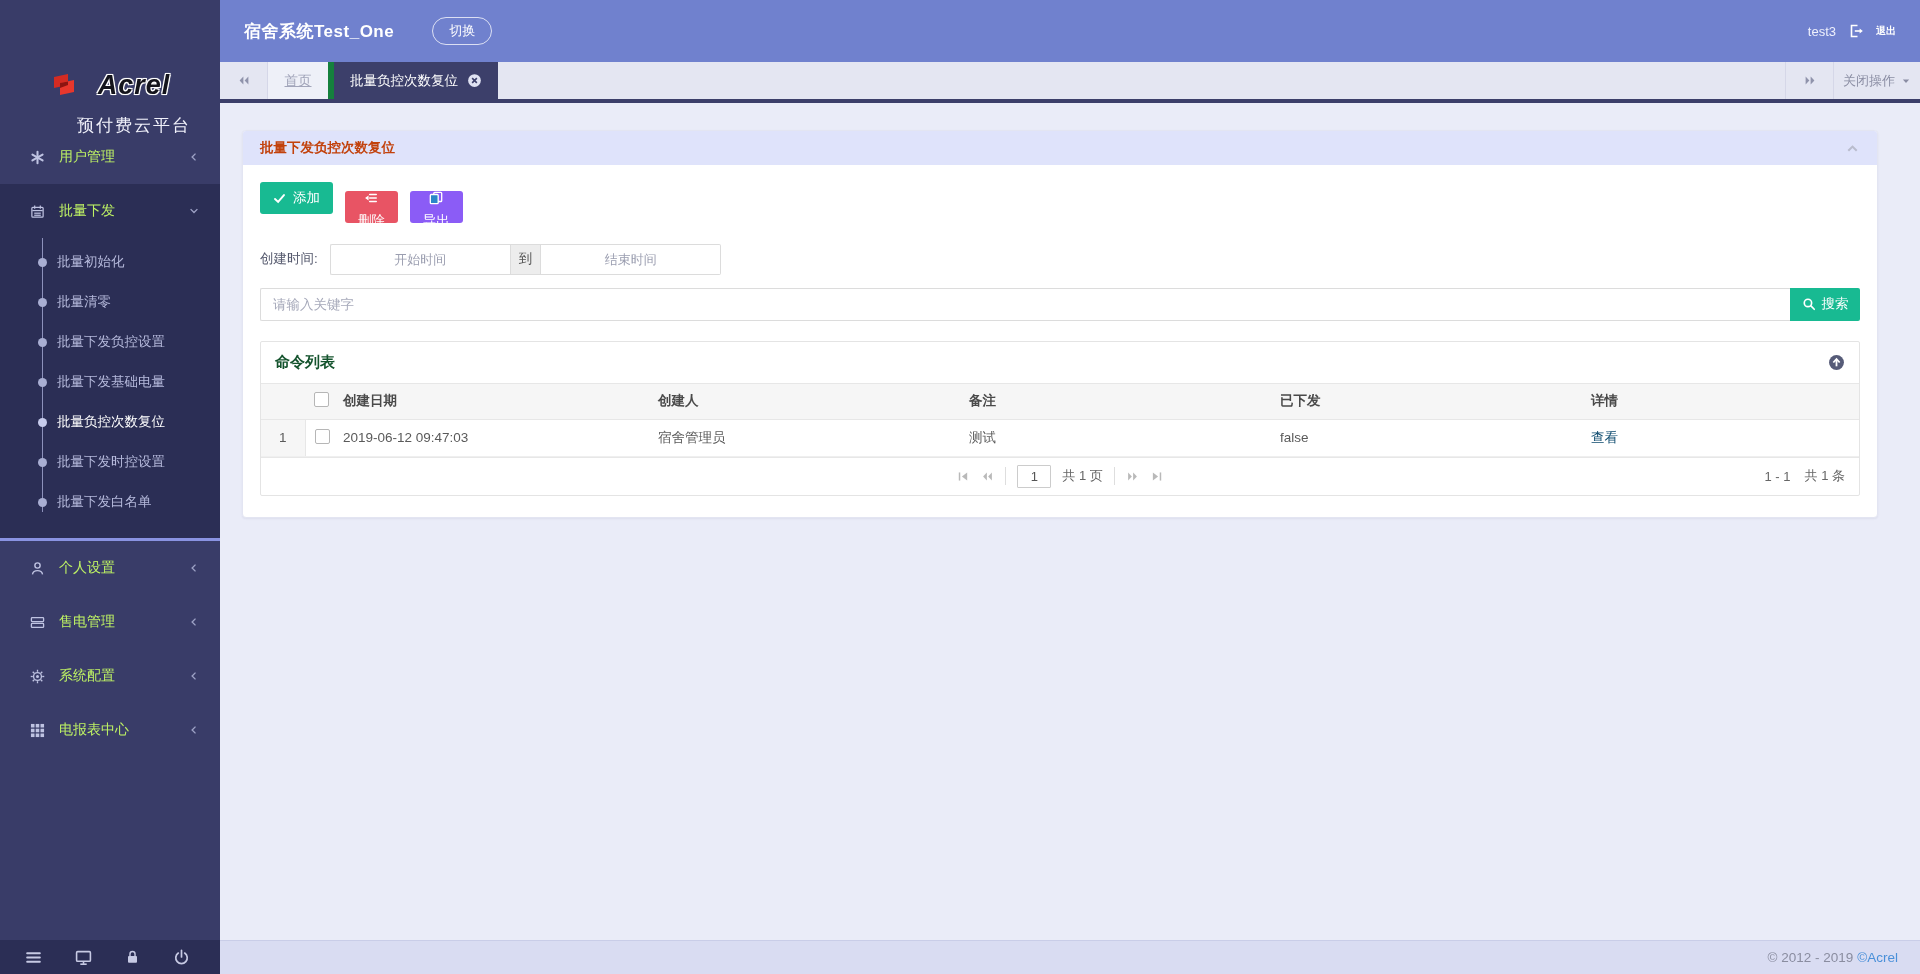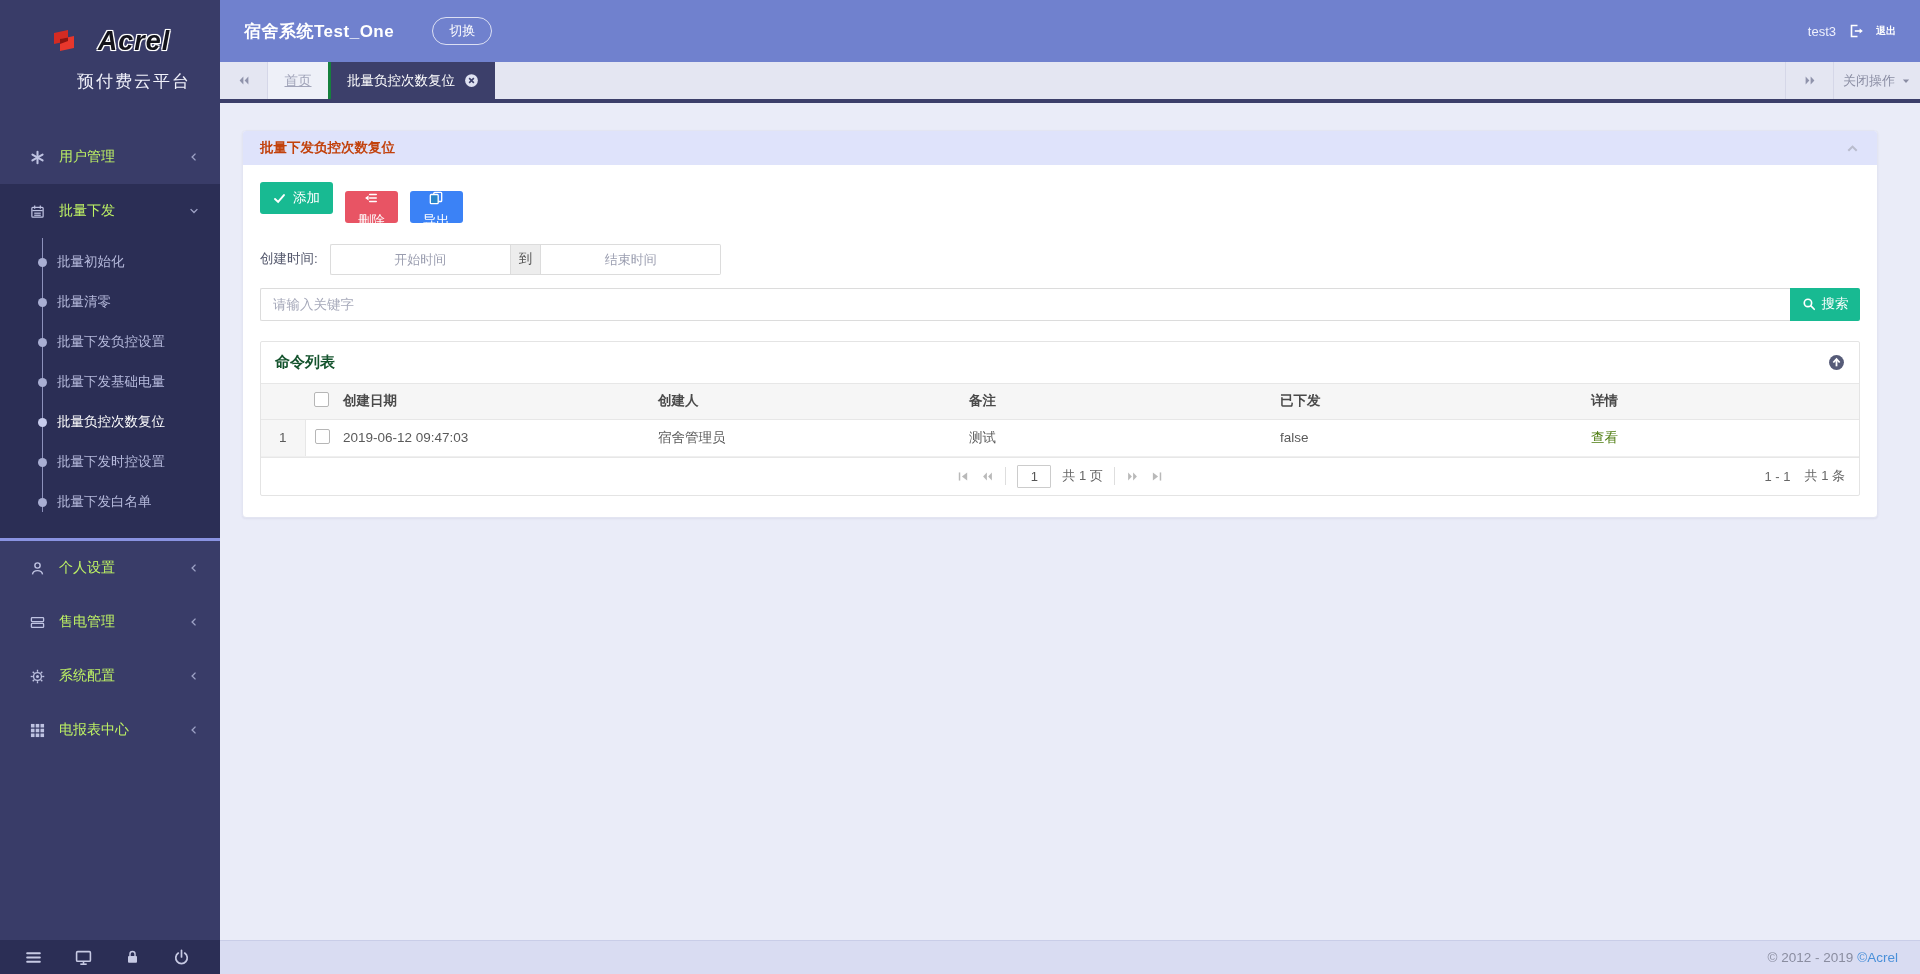--- a/index.html
+++ b/index.html
@@ -7,21 +7,21 @@
     width:1920px;height:974px;overflow:hidden;position:relative;
     font-family:"Liberation Sans","DejaVu Sans",sans-serif;
     background:#eaecf8;color:#555;font-size:14px;
     -webkit-font-smoothing:antialiased;
   }
   .ic{display:inline-block;vertical-align:middle;flex:none;}
 
   
   .sidebar{position:absolute;left:0;top:0;width:220px;height:974px;background:#393c68;z-index:5;}
   .logo-block{height:110px;padding-top:20px;text-align:center;}
-  .brand-row{display:flex;align-items:center;justify-content:center;gap:18px;height:42px;}
+  .brand-row{display:flex;align-items:center;justify-content:center;gap:18px;height:42px;margin-top:44px;}
   .brand-text{
     font-size:27px;font-weight:bold;font-style:italic;color:#14141c;letter-spacing:1px;
     text-shadow:0 0 2px #fff,0 0 2px #fff,1px 1px 0 #fff,-1px -1px 0 #fff,1px -1px 0 #fff,-1px 1px 0 #fff;
   }
   .brand-sub{margin-top:8px;color:#f0f1fa;font-size:17px;letter-spacing:2px;padding-left:48px;}
 
   .menu-item{
     height:54px;display:flex;align-items:center;padding:0 20px 0 30px;
     color:#bef264;cursor:pointer;position:relative;font-size:14px;
   }
@@ -63,21 +63,21 @@
   .tabbar{
     position:absolute;left:220px;top:62px;right:0;height:37px;background:#e4e6f2;
     display:flex;align-items:stretch;z-index:4;color:#9a9db2;
   }
   .tab-navbtn{width:47px;display:flex;align-items:center;justify-content:center;cursor:pointer;color:#8f93ab;}
   .tab-navbtn.left{border-right:1px solid #d5d7e8;}
   .tab-navbtn.right{border-left:1px solid #d5d7e8;}
   .tab{
     display:flex;align-items:center;justify-content:center;padding:0 16px;font-size:13.5px;cursor:pointer;
   }
-  .tab.home{background:#eef0f8;color:#a2a5ba;border-right:3px solid #15803d;width:28px;text-decoration:underline;}
+  .tab.home{background:#eef0f8;color:#a2a5ba;border-right:6px solid #15803d;width:28px;text-decoration:underline;}
   .tab.active{background:#3c3f6a;color:#fff;gap:9px;}
   .tab-spacer{flex:1;}
   .close-ops{
     display:flex;align-items:center;justify-content:center;gap:6px;width:86px;cursor:pointer;
     color:#8a8da3;font-size:13px;
   }
   .tab-underline{position:absolute;left:220px;top:99px;right:0;height:4px;background:#3c3f6a;z-index:4;}
 
   
   .content{position:absolute;left:220px;top:103px;right:0;bottom:34px;background:#eaecf8;overflow:hidden;}
@@ -92,21 +92,21 @@
   .panel-header .ph-caret{margin-left:auto;color:#b9bccd;cursor:pointer;display:flex;}
   .panel-body{padding:17px 17px 21px 17px;}
 
   .btn{
     display:inline-flex;align-items:center;gap:7px;height:32px;padding:0 13px;border:none;border-radius:3px;
     color:#fff;font-size:13.5px;cursor:pointer;font-family:inherit;
   }
   .btn + .btn{margin-left:8px;flex-direction:column;}
   .btn-green{background:#18ba92;}
   .btn-red{background:#e85464;}
-  .btn-blue{background:#3b82f6;}
+  .btn-blue{background:#8b5cf6;}
 
   .filter-row{display:flex;align-items:center;margin-top:21px;}
   .filter-label{color:#565a6e;font-size:13.5px;margin-right:12px;}
   .dt-input{
     width:180px;height:31px;box-sizing:border-box;border:1px solid #dcdcdc;background:#fff;
     text-align:center;font-size:13px;color:#555;font-family:inherit;outline:none;
   }
   .dt-input::placeholder{color:#9b9eb0;}
   .dt-input.start{border-radius:2px 0 0 2px;border-right:none;}
   .dt-input.end{border-radius:0 2px 2px 0;border-left:none;}
@@ -138,21 +138,21 @@
   }
   table.grid td{height:36px;padding:0;color:#5a5a5a;border-bottom:1px solid #efefef;}
   .col-num{width:44px;}
   .col-cb{width:38px;}
   .col-date{width:315px;}
   .col-mid{width:311px;}
   td.num-cell{background:#f6f6f6;text-align:center;color:#777;border-right:1px solid #e7e7e7;}
   .cb{width:13px;height:13px;border:1px solid #b6b6b6;border-radius:2px;background:#fff;display:inline-block;margin-left:9px;cursor:pointer;}
   th .cb{margin-left:9px;}
   .cell-pad{padding-left:10px;}
-  .detail-link{color:#4d7c0f;cursor:pointer;}
+  .detail-link{color:#0c4a6e;cursor:pointer;}
 
   .pager{position:relative;border-top:1px solid #e7e7e7;height:37px;display:flex;align-items:center;justify-content:center;gap:11px;color:#b9b9b9;}
   .pager .pdiv{width:1px;height:18px;background:#dedede;}
   .pager-input{
     width:34px;height:23px;box-sizing:border-box;border:1px solid #ccc;text-align:center;font-size:13px;color:#555;
     font-family:inherit;outline:none;border-radius:1px;
   }
   .pager-label{color:#666;font-size:13px;}
   .pager-right{position:absolute;right:14px;top:0;bottom:0;display:flex;align-items:center;gap:14px;color:#666;font-size:13px;}
   .pg-btn{cursor:pointer;display:flex;}

